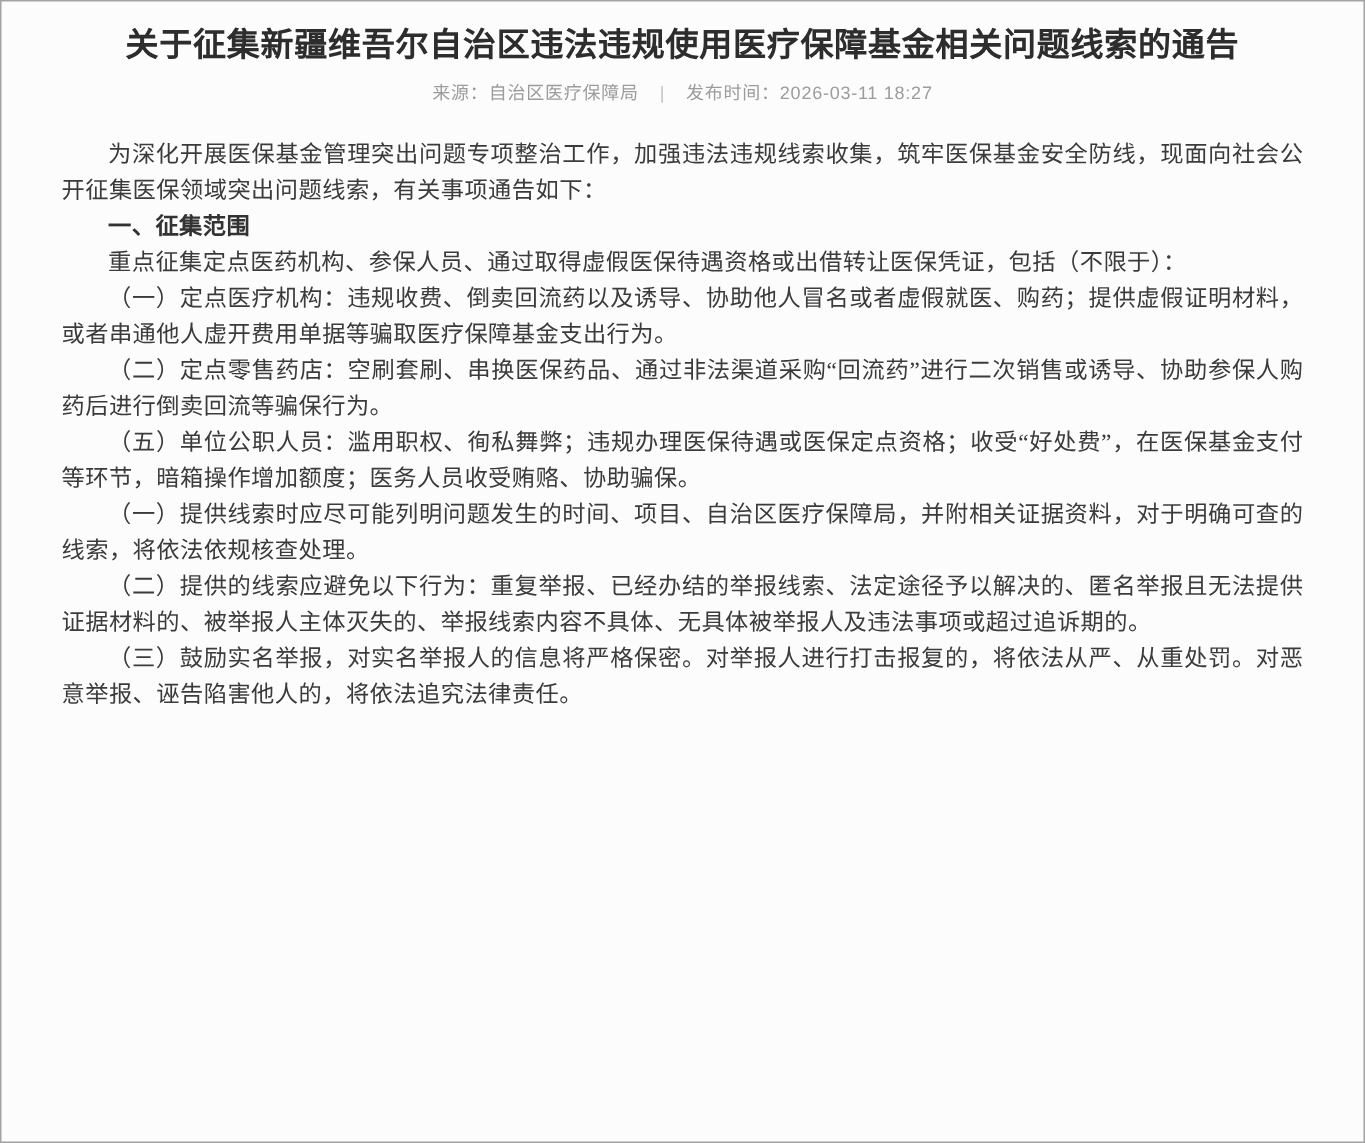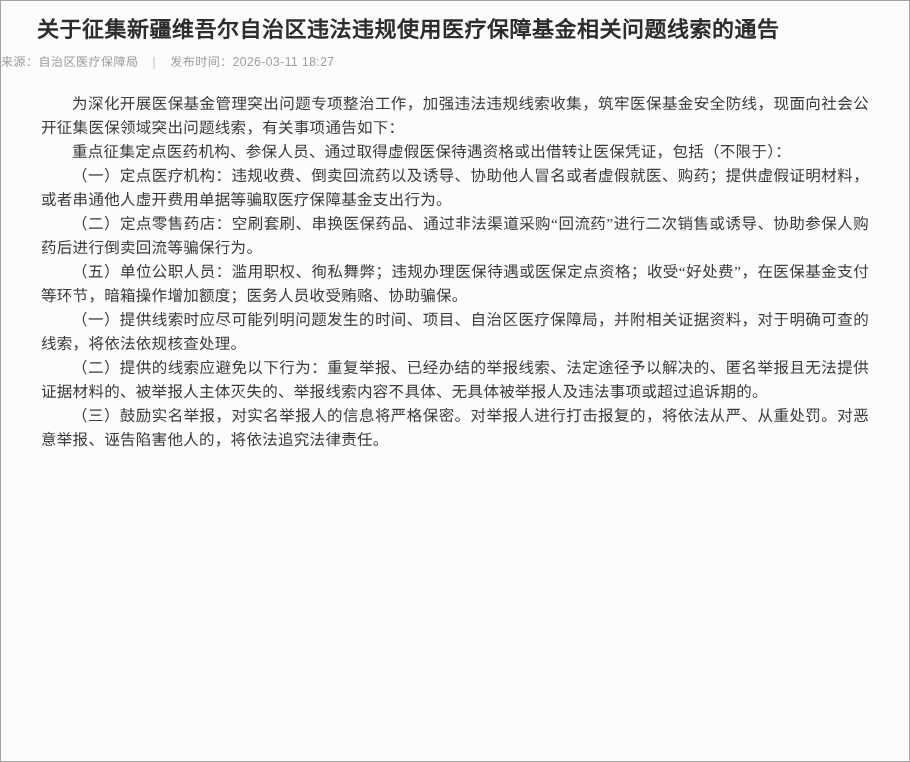--- a/index.html
+++ b/index.html
@@ -10,32 +10,32 @@
     width: 910px;
     height: 762px;
     border: 1px solid #a3a3a3;
     background: #fcfcfc;
     overflow: hidden;
   }
 
   .page-title {
     margin-top: 15px;
     padding: 0 36px;
-    text-align: left;
+    text-align: center;
     font-family: "Liberation Sans", sans-serif;
     font-size: 22px;
     font-weight: bold;
     letter-spacing: 0.5px;
     color: #2d2d2d;
     line-height: 1.3;
   }
 
   .meta-line {
     margin-top: 7px;
-    text-align: left;
+    text-align: center;
     font-family: "Liberation Sans", sans-serif;
     font-size: 12px;
     color: #9c9c9c;
     letter-spacing: 0.5px;
   }
   .meta-line .sep {
     display: inline-block;
     margin: 0 14px;
     color: #c2c2c2;
   }
@@ -65,20 +65,21 @@
 <div class="page">
 
   <h1 class="page-title">关于征集新疆维吾尔自治区违法违规使用医疗保障基金相关问题线索的通告</h1>
 
   <div class="meta-line">
     <span>来源：</span><span>自治区医疗保障局</span><span class="sep">|</span><span>发布时间：</span><span>2026-03-11 18:27</span>
   </div>
 
   <div class="doc-body">
     <p class="para">为深化开展医保基金管理突出问题专项整治工作，加强违法违规线索收集，筑牢医保基金安全防线，现面向社会公开征集医保领域突出问题线索，有关事项通告如下：</p>
+    <p class="para heading">一、征集范围</p>
     <p class="para">重点征集定点医药机构、参保人员、通过取得虚假医保待遇资格或出借转让医保凭证，包括（不限于）：</p>
     <p class="para">（一）定点医疗机构：违规收费、倒卖回流药以及诱导、协助他人冒名或者虚假就医、购药；提供虚假证明材料，或者串通他人虚开费用单据等骗取医疗保障基金支出行为。</p>
     <p class="para">（二）定点零售药店：空刷套刷、串换医保药品、通过非法渠道采购“回流药”进行二次销售或诱导、协助参保人购药后进行倒卖回流等骗保行为。</p>
     <p class="para">（五）单位公职人员：滥用职权、徇私舞弊；违规办理医保待遇或医保定点资格；收受“好处费”，在医保基金支付等环节，暗箱操作增加额度；医务人员收受贿赂、协助骗保。</p>
     <p class="para">（一）提供线索时应尽可能列明问题发生的时间、项目、自治区医疗保障局，并附相关证据资料，对于明确可查的线索，将依法依规核查处理。</p>
     <p class="para">（二）提供的线索应避免以下行为：重复举报、已经办结的举报线索、法定途径予以解决的、匿名举报且无法提供证据材料的、被举报人主体灭失的、举报线索内容不具体、无具体被举报人及违法事项或超过追诉期的。</p>
     <p class="para">（三）鼓励实名举报，对实名举报人的信息将严格保密。对举报人进行打击报复的，将依法从严、从重处罚。对恶意举报、诬告陷害他人的，将依法追究法律责任。</p>
   </div>
 
 </div>

